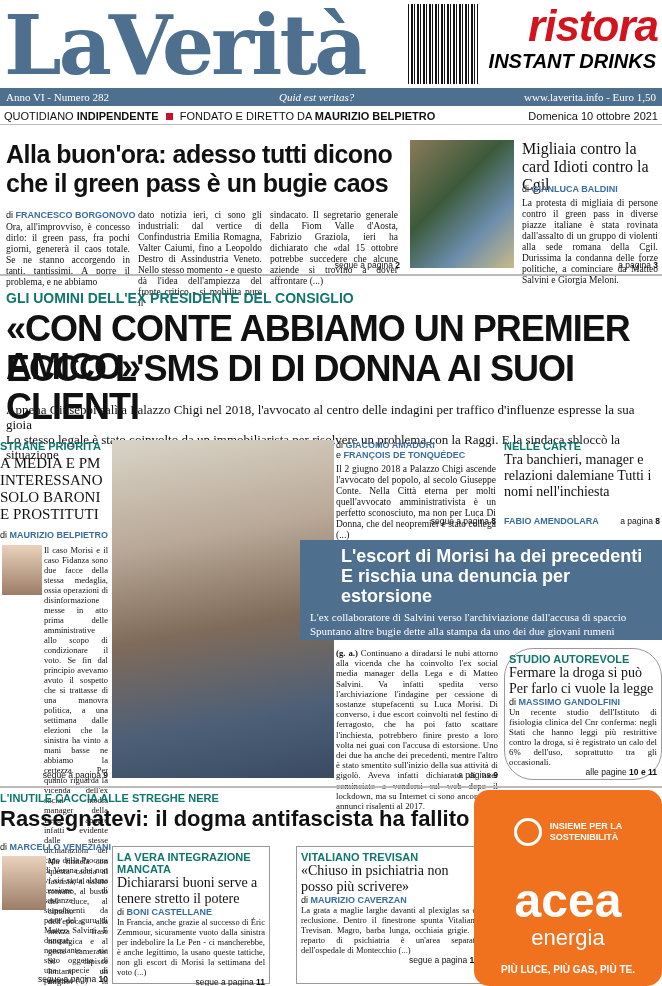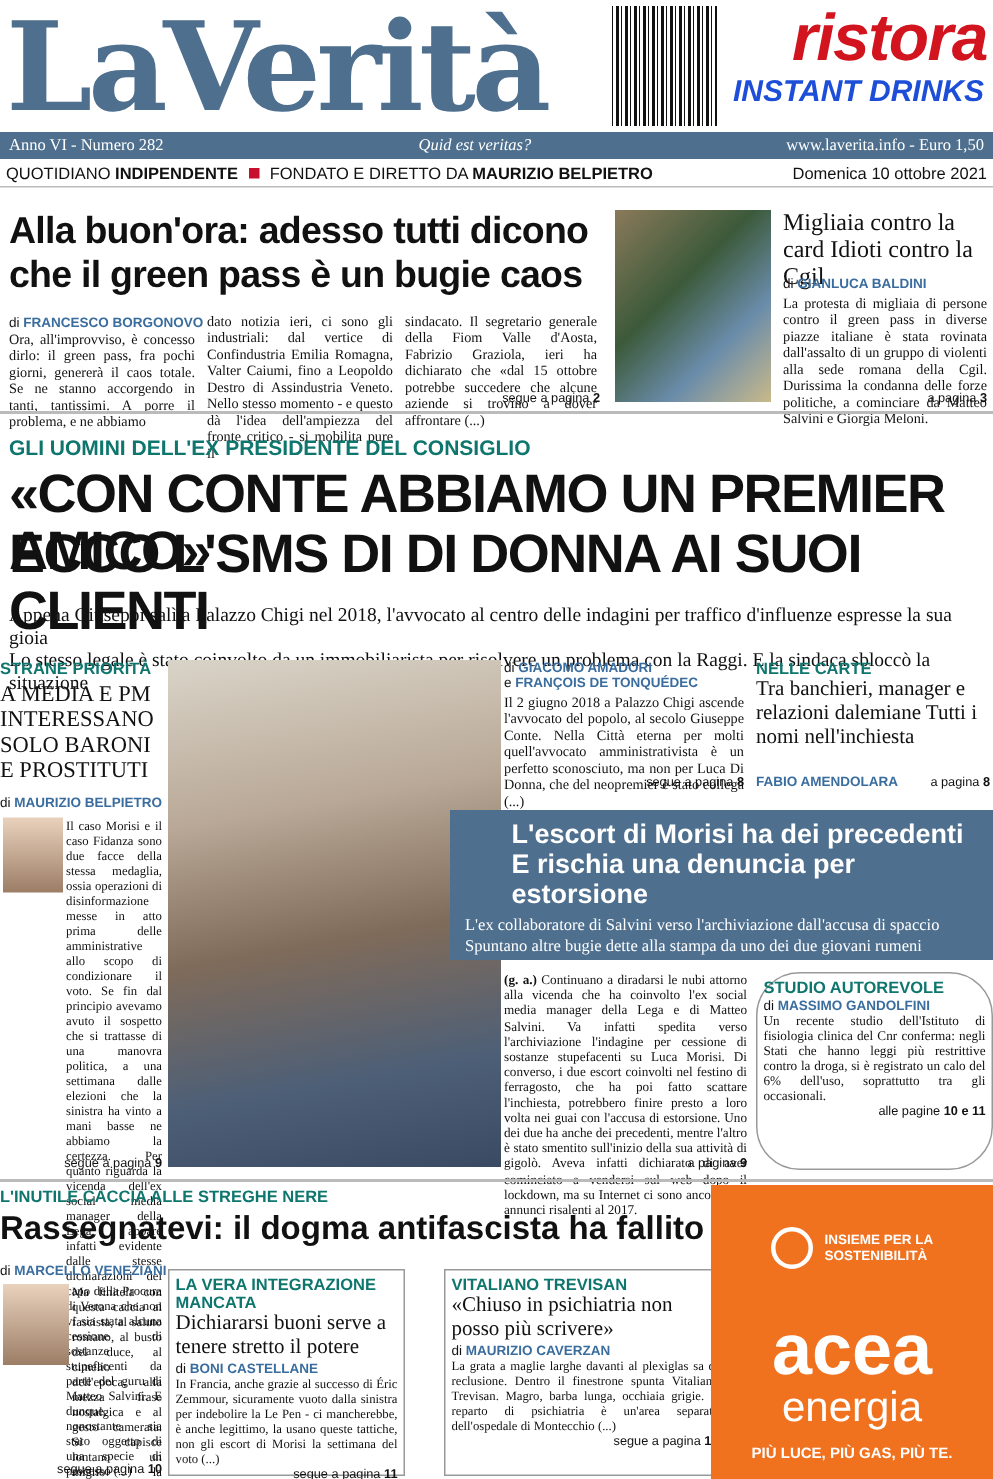--- a/index.html
+++ b/index.html
@@ -1,42 +1,42 @@
 <!DOCTYPE html>
 <html><head>
 <meta charset="utf-8">
 <style>
   * { box-sizing: border-box; margin: 0; padding: 0; }
   body { width: 662px; height: 986px; background: #fff; font-family: "Liberation Serif", serif; color: #111; overflow: hidden; position: relative; }
   .abs { position: absolute; }
   .masthead-logo { left: 4px; top: 0; font-family: "DejaVu Serif", serif; font-size: 82px; font-weight: bold; letter-spacing: -3px; line-height: 90px; color: #4e6f8e; }
   .ad-top { left: 480px; top: 2px; width: 182px; height: 86px; }
   .ad-top .brand { font-family: "Liberation Sans", sans-serif; font-weight: bold; font-style: italic; font-size: 44px; color: #d2141f; line-height: 48px; text-align: right; padding-right: 4px; letter-spacing: -1px; }
-  .ad-top .tag { font-family: "Liberation Sans", sans-serif; font-weight: bold; font-style: italic; font-size: 20px; color: #1d4ed8; text-align: right; padding-right: 6px; }
+  .ad-top .tag { font-family: "Liberation Sans", sans-serif; font-weight: bold; font-style: italic; font-size: 20px; color: #000000; text-align: right; padding-right: 6px; }
   .barcode { left: 408px; top: 4px; width: 70px; height: 80px; background: repeating-linear-gradient(90deg,#111 0 1px,#fff 1px 3px,#111 3px 5px,#fff 5px 6px); }
   .infobar { left: 0; top: 88px; width: 662px; height: 18px; background: #4e6f8e; color: #fff; font-size: 11px; display: flex; align-items: center; justify-content: space-between; padding: 0 6px; }
   .infobar .motto { font-style: italic; }
   .subbar { left: 0; top: 107px; width: 662px; height: 18px; font-family: "Liberation Sans", sans-serif; font-size: 11px; display: flex; align-items: center; justify-content: space-between; padding: 0 4px; border-bottom: 1px solid #bbb; }
   .subbar b { font-weight: bold; }
   .sq { display: inline-block; width: 7px; height: 7px; background: #c8102e; margin: 0 4px; }
   .hl1 { left: 6px; top: 140px; width: 390px; font-size: 25px; line-height: 29px; font-family: "Liberation Sans", sans-serif; font-weight: bold; letter-spacing: -0.5px; }
   .byline { font-family: "Liberation Sans", sans-serif; font-size: 9px; }
   .byline b { color: #3a6d9e; text-transform: uppercase; }
   .body-text { font-size: 9.5px; line-height: 11px; text-align: justify; }
   .seg { font-family: "Liberation Sans", sans-serif; font-size: 8.5px; text-align: right; }
   .seg b { font-weight: bold; }
   .kicker { font-family: "Liberation Sans", sans-serif; font-weight: bold; font-size: 11px; color: #0f766e; text-transform: uppercase; }
   .photo { background: linear-gradient(135deg,#8a7a5a,#3c5a3a 40%,#6a8caa 70%,#c9b98a); }
   .big-head { font-family: "Liberation Sans", sans-serif; font-weight: bold; font-size: 36px; line-height: 38px; letter-spacing: -1px; }
   .main-photo { left: 112px; top: 440px; width: 222px; height: 338px; background: linear-gradient(170deg,#d9d4c8 0%,#b9a897 30%,#7f6b5a 55%,#4d5f77 80%,#3a4a63 100%); }
   .blue-box { left: 300px; top: 540px; width: 362px; height: 100px; background: #4e6f8e; color: #fff; padding: 6px 10px; }
   .blue-box .t { font-family: "Liberation Sans", sans-serif; font-weight: bold; font-size: 18px; line-height: 20px; margin-left: 31px; }
   .blue-box .s { font-size: 11px; line-height: 14px; margin-top: 4px; }
   .boxed { border: 1px solid #999; }
-  .ad-acea { left: 474px; top: 790px; width: 188px; height: 196px; background: #f0711e; color: #fff; font-family: "Liberation Sans", sans-serif; text-align: center; }
+  .ad-acea { left: 474px; top: 790px; width: 188px; height: 196px; background: #f0711e; color: #fff; font-family: "Liberation Sans", sans-serif; text-align: center; border-radius: 15px; }
   .avatar { background: linear-gradient(180deg,#e9d2bd,#9c7d66); }
   .rule { background: #bbb; }
 </style>
 </head>
 <body>
 
 <div class="abs masthead-logo">LaVerità</div>
 <div class="abs barcode"></div>
 <div class="abs ad-top">
   <div class="brand">ristora</div>
@@ -121,20 +121,21 @@
 
 <div class="abs body-text" style="left:336px;top:648px;width:162px;font-size:8.8px;line-height:10.2px;">
   <b>(g. a.)</b> <span>Continuano a diradarsi le nubi attorno alla vicenda che ha coinvolto l'ex social media manager della Lega e di Matteo Salvini. Va infatti spedita verso l'archiviazione l'indagine per cessione di sostanze stupefacenti su Luca Morisi. Di converso, i due escort coinvolti nel festino di ferragosto, che ha poi fatto scattare l'inchiesta, potrebbero finire presto a loro volta nei guai con l'accusa di estorsione. Uno dei due ha anche dei precedenti, mentre l'altro è stato smentito sull'inizio della sua attività di gigolò. Aveva infatti dichiarato di aver cominciato a vendersi sul web dopo il lockdown, ma su Internet ci sono ancora suoi annunci risalenti al 2017.</span>
 </div>
 <div class="abs seg" style="left:336px;top:770px;width:162px;">
   <span>a pagina</span> <b>9</b>
 </div>
 
 <div class="abs boxed" style="left:504px;top:648px;width:158px;height:132px;padding:4px;border-radius:29px;">
   <div class="kicker">STUDIO AUTOREVOLE</div>
+  <div style="font-size:14px;line-height:16px;">Fermare la droga si può Per farlo ci vuole la legge</div>
   <div class="byline">di <b>MASSIMO GANDOLFINI</b></div>
   <div class="body-text" style="font-size:8.8px;line-height:10px;">Un recente studio dell'Istituto di fisiologia clinica del Cnr conferma: negli Stati che hanno leggi più restrittive contro la droga, si è registrato un calo del 6% dell'uso, soprattutto tra gli occasionali.</div>
   <div class="seg"><span>alle pagine</span> <b>10 e 11</b></div>
 </div>
 
 <div class="abs rule" style="left:0;top:786px;width:662px;height:2px;"></div>
 
 <div class="abs kicker" style="left:0;top:792px;">L'INUTILE CACCIA ALLE STREGHE NERE</div>
 <div class="abs" style="left:0;top:806px;width:470px;font-family:'Liberation Sans',sans-serif;font-weight:bold;font-size:22px;line-height:26px;">Rassegnatevi: il dogma antifascista ha fallito</div>
 <div class="abs byline" style="left:0;top:842px;">di <b>MARCELLO VENEZIANI</b></div>
@@ -162,15 +163,15 @@
 
 <div class="abs ad-acea">
   <div style="margin:28px auto 0;width:160px;display:flex;align-items:center;gap:8px;justify-content:center;">
     <span style="display:inline-block;width:28px;height:28px;border-radius:50%;border:3px solid #fff;"></span>
     <span style="font-size:9px;font-weight:bold;text-align:left;line-height:11px;">
       <span>INSIEME PER LA</span><br>
       <span>SOSTENIBILITÀ</span>
     </span>
   </div>
   <div style="font-size:48px;font-weight:bold;line-height:50px;margin-top:30px;">acea</div>
-  <div style="font-size:28px;line-height:24px;">energia</div>
+  <div style="font-size:22px;line-height:24px;">energia</div>
   <div style="font-size:10px;font-weight:bold;margin-top:14px;">PIÙ LUCE, PIÙ GAS, PIÙ TE.</div>
 </div>
 
 </body></html>

